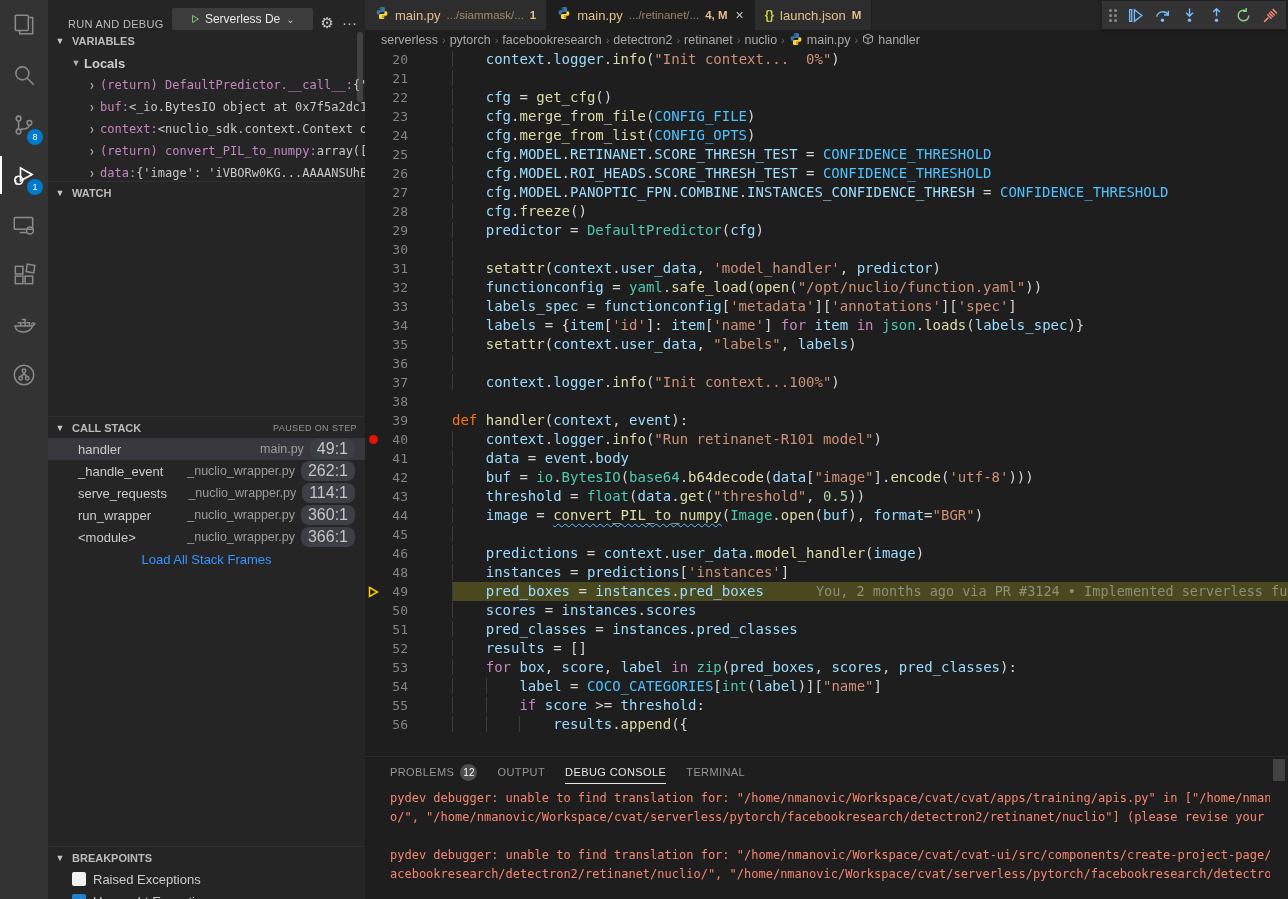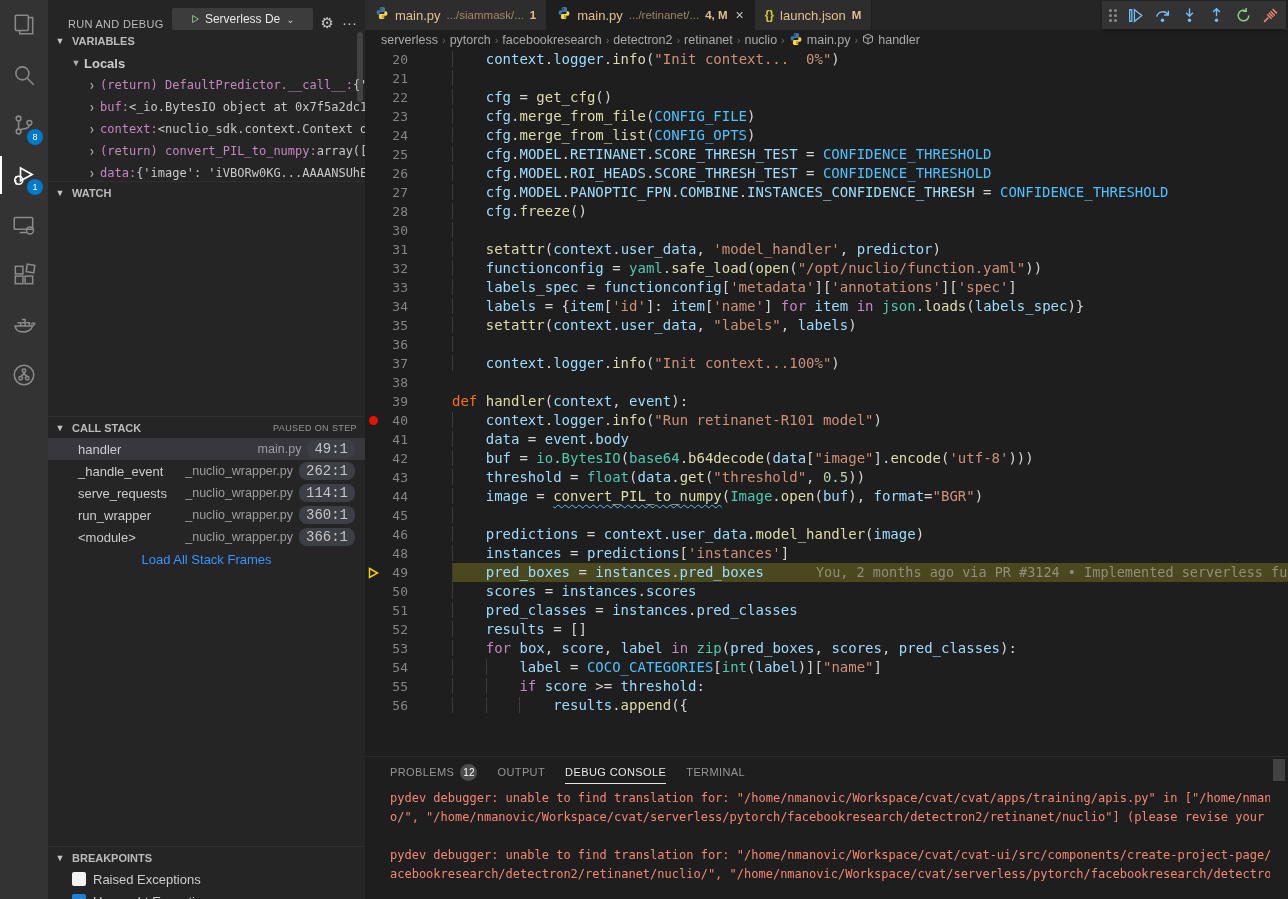--- a/index.html
+++ b/index.html
@@ -36,21 +36,21 @@
   .var-name { color:#c586c0; }
   .var-value { color:#c8c8c8; }
   #variables-body { height:129px; overflow:hidden; }
 
   #watch-body { height:213px; }
 
   .cs-row { height:22px; display:flex; align-items:center; padding:0 10px 0 30px; font-size:13px; cursor:pointer; }
   .cs-row.selected { background:#37373d; }
   .cs-name { color:#cccccc; white-space:nowrap; }
   .cs-file { margin-left:auto; color:#9d9d9d; font-size:12.5px; padding-right:6px; white-space:nowrap; }
-  .cs-badge { background:#3c3f45; color:#c5c5c5; font-size:14px; border-radius:8px; padding:1px 7px;font-family:Liberation Mono, monospace; }
+  .cs-badge { background:#3c3f45; color:#c5c5c5; font-size:16px; border-radius:8px; padding:1px 7px; }
   #load-frames { height:22px; display:flex; align-items:center; justify-content:center; color:#3794ff; font-size:13px; cursor:pointer; }
   #callstack-body { height:408px; }
 
   .bp-row { height:22px; display:flex; align-items:center; gap:7px; padding-left:24px; font-size:13px; color:#cccccc; cursor:pointer; }
   .cb { width:14px; height:14px; border-radius:2px; flex:0 0 14px; display:flex; align-items:center; justify-content:center; }
   .cb.off { background:#f2f2f2; }
   .cb.on { background:#2080d0; color:#fff; font-size:10px; }
 
   #sidebar-scrollbar { position:absolute; right:2px; top:32px; width:6px; height:70px; background:rgba(121,121,121,.35); border-radius:3px; }
 
@@ -459,20 +459,27 @@
       <div class="code-line">
         <div class="gutter">
           <span class="marker"></span>
           <span class="lnum">28</span>
         </div>
         <div class="line-content"><span class="tok-g">    </span><span class="tok-v">cfg</span><span class="tok-p">.</span><span class="tok-f">freeze</span><span class="tok-p">()</span></div>
       </div>
       <div class="code-line">
         <div class="gutter">
           <span class="marker"></span>
+          <span class="lnum">29</span>
+        </div>
+        <div class="line-content"><span class="tok-g">    </span><span class="tok-v">predictor</span><span class="tok-p"> = </span><span class="tok-t">DefaultPredictor</span><span class="tok-p">(</span><span class="tok-v">cfg</span><span class="tok-p">)</span></div>
+      </div>
+      <div class="code-line">
+        <div class="gutter">
+          <span class="marker"></span>
           <span class="lnum">30</span>
         </div>
         <div class="line-content"><span class="tok-g">    </span></div>
       </div>
       <div class="code-line">
         <div class="gutter">
           <span class="marker"></span>
           <span class="lnum">31</span>
         </div>
         <div class="line-content"><span class="tok-g">    </span><span class="tok-f">setattr</span><span class="tok-p">(</span><span class="tok-v">context</span><span class="tok-p">.</span><span class="tok-v">user_data</span><span class="tok-p">, </span><span class="tok-s">'model_handler'</span><span class="tok-p">, </span><span class="tok-v">predictor</span><span class="tok-p">)</span></div>

